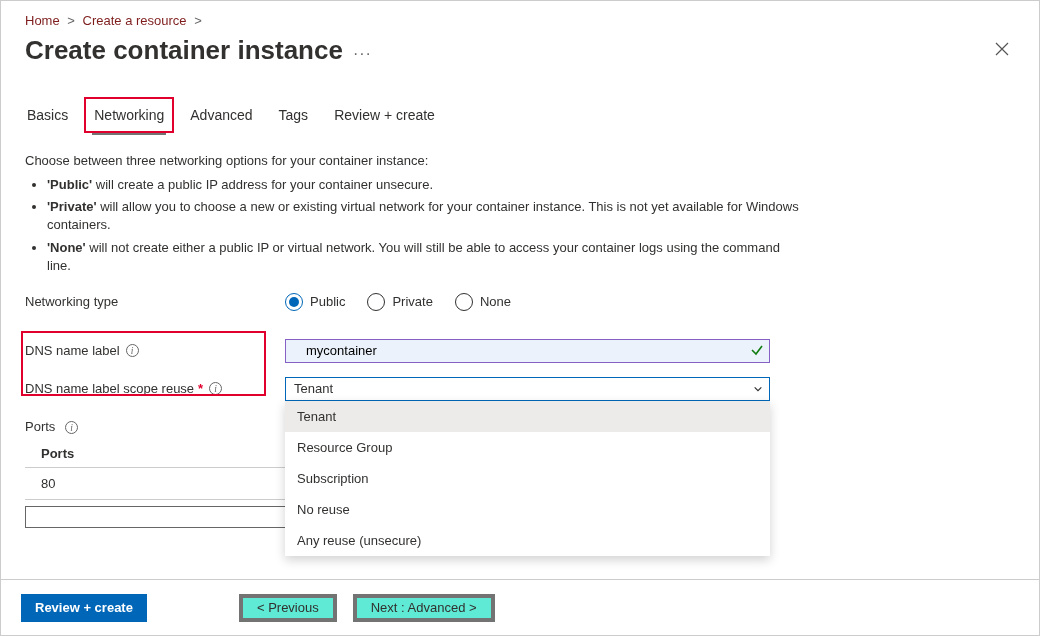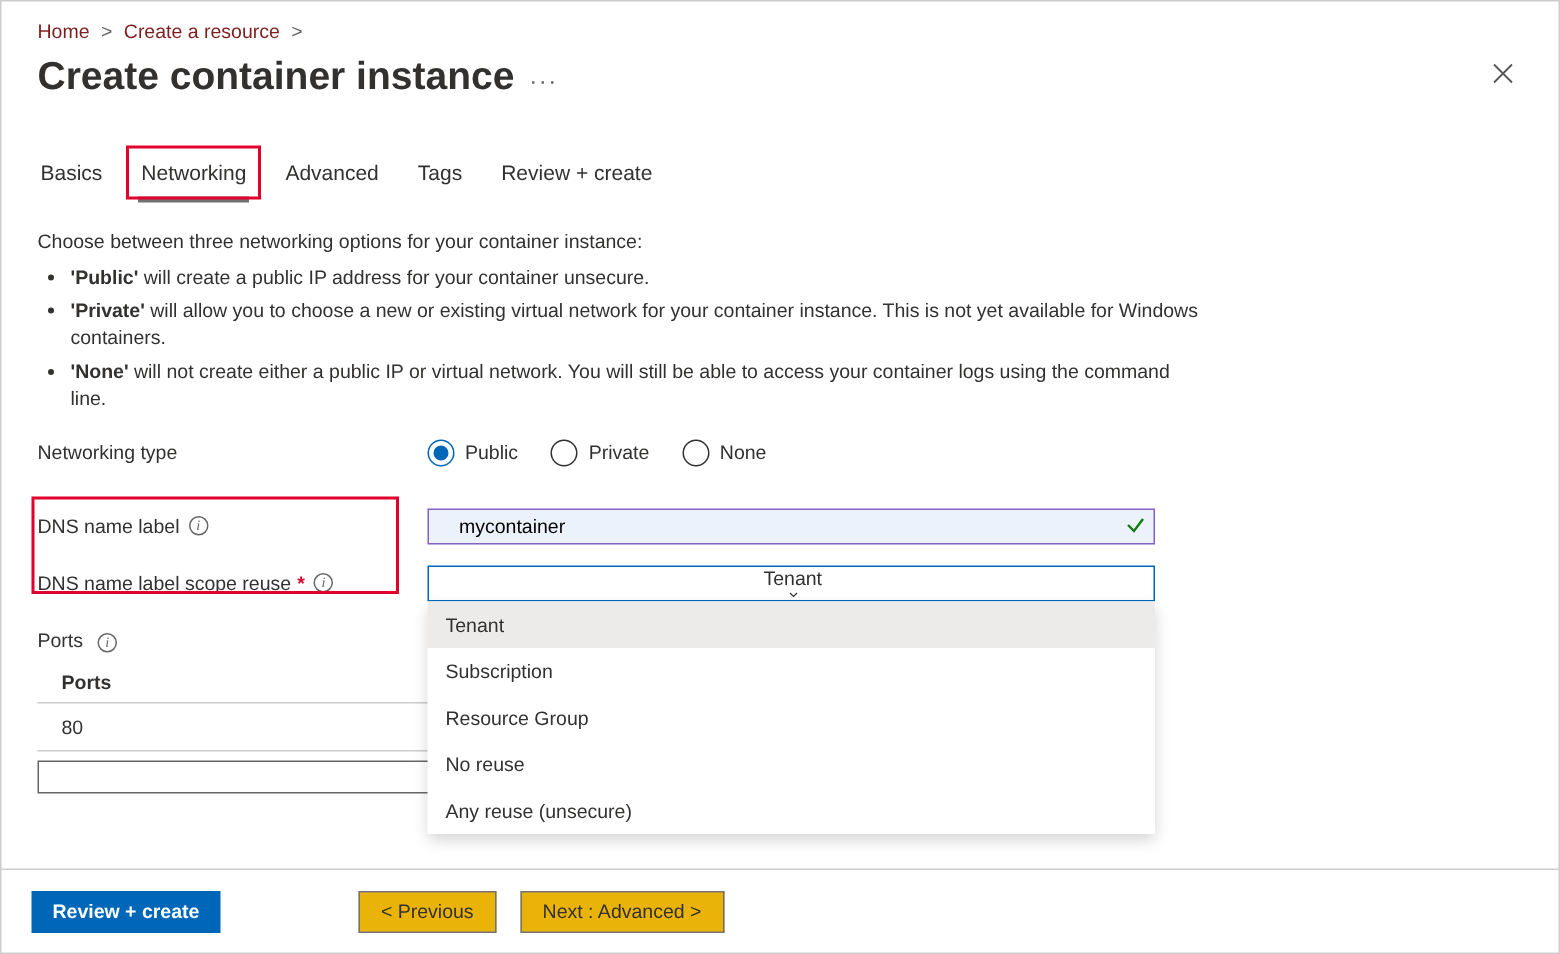--- a/index.html
+++ b/index.html
@@ -52,21 +52,21 @@
   .text-input {
     width: 100%; height: 24px; border: 1px solid #8661c5; background: #ebf2fb;
     padding: 0 26px 0 20px; font-family: inherit; font-size: 13px; outline: none;
   }
   .input-wrap { position: relative; }
   .valid-check {
     position: absolute; right: 6px; top: 4px; color: #107c10;
   }
   .select-field {
     height: 24px; border: 1px solid #0067b8; display: flex; align-items: center;
-    justify-content: space-between; padding: 0 6px 0 8px; cursor: pointer; position: relative; flex-direction: column;
+    justify-content: space-between; padding: 0 6px 0 8px; cursor: pointer; position: relative;
   }
   .chevron-down {
     width: 10px; height: 10px;
   }
   .dropdown {
     position: absolute; top: 23px; left: -1px; width: calc(100% + 2px);
     background: #fff; border: none; box-shadow: 0 4px 10px rgba(0,0,0,0.18);
     z-index: 50;
   }
   .dd-item {
@@ -87,21 +87,21 @@
   .footer {
     position: absolute; left: 0; right: 0; bottom: 0; height: 56px;
     border-top: 1px solid #ccc; display: flex; align-items: center;
     padding-left: 20px; gap: 16px;
   }
   .btn-primary {
     background: #0067b8; color: #fff; border: none; height: 28px; padding: 0 14px;
     font-size: 13px; font-weight: 600; cursor: pointer;
   }
   .btn-secondary {
-    background: #eab308; color: #323130; border: 1px solid #737373; height: 28px;
+    background: #5eead4; color: #323130; border: 4px solid #737373; height: 28px;
     padding: 0 14px; font-size: 13px; cursor: pointer;
   }
   .footer-gap { width: 60px; }
 </style>
 </head>
 <body>
 
 <div class="page">
 
   <div class="breadcrumb">
@@ -182,22 +182,22 @@
       <span class="info-icon">i</span>
     </div>
     <div class="form-field">
       <div class="select-field">
         <span>Tenant</span>
         <svg class="chevron-down" viewBox="0 0 12 12">
             <path d="M2 4 L6 8 L10 4" stroke="#323130" stroke-width="1.4" fill="none"></path>
           </svg>
         <div class="dropdown">
           <div class="dd-item sel">Tenant</div>
+          <div class="dd-item">Resource Group</div>
           <div class="dd-item">Subscription</div>
-          <div class="dd-item">Resource Group</div>
           <div class="dd-item">No reuse</div>
           <div class="dd-item">Any reuse (unsecure)</div>
         </div>
       </div>
     </div>
   </div>
 
   <div class="dns-hl-box"></div>
 
   <div class="ports-section">

